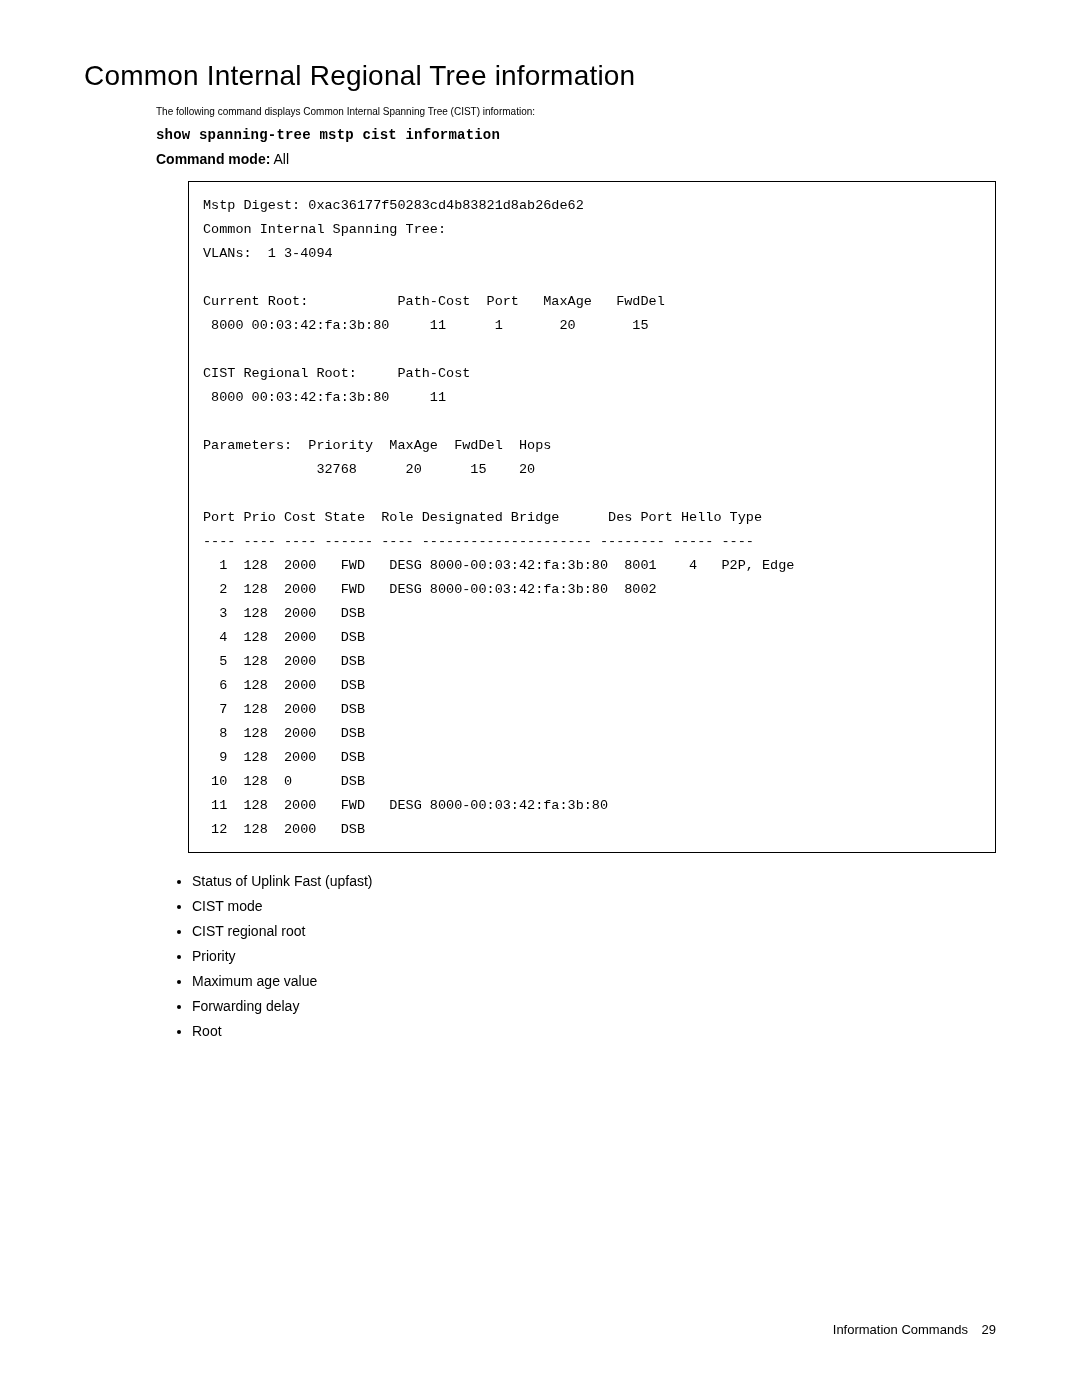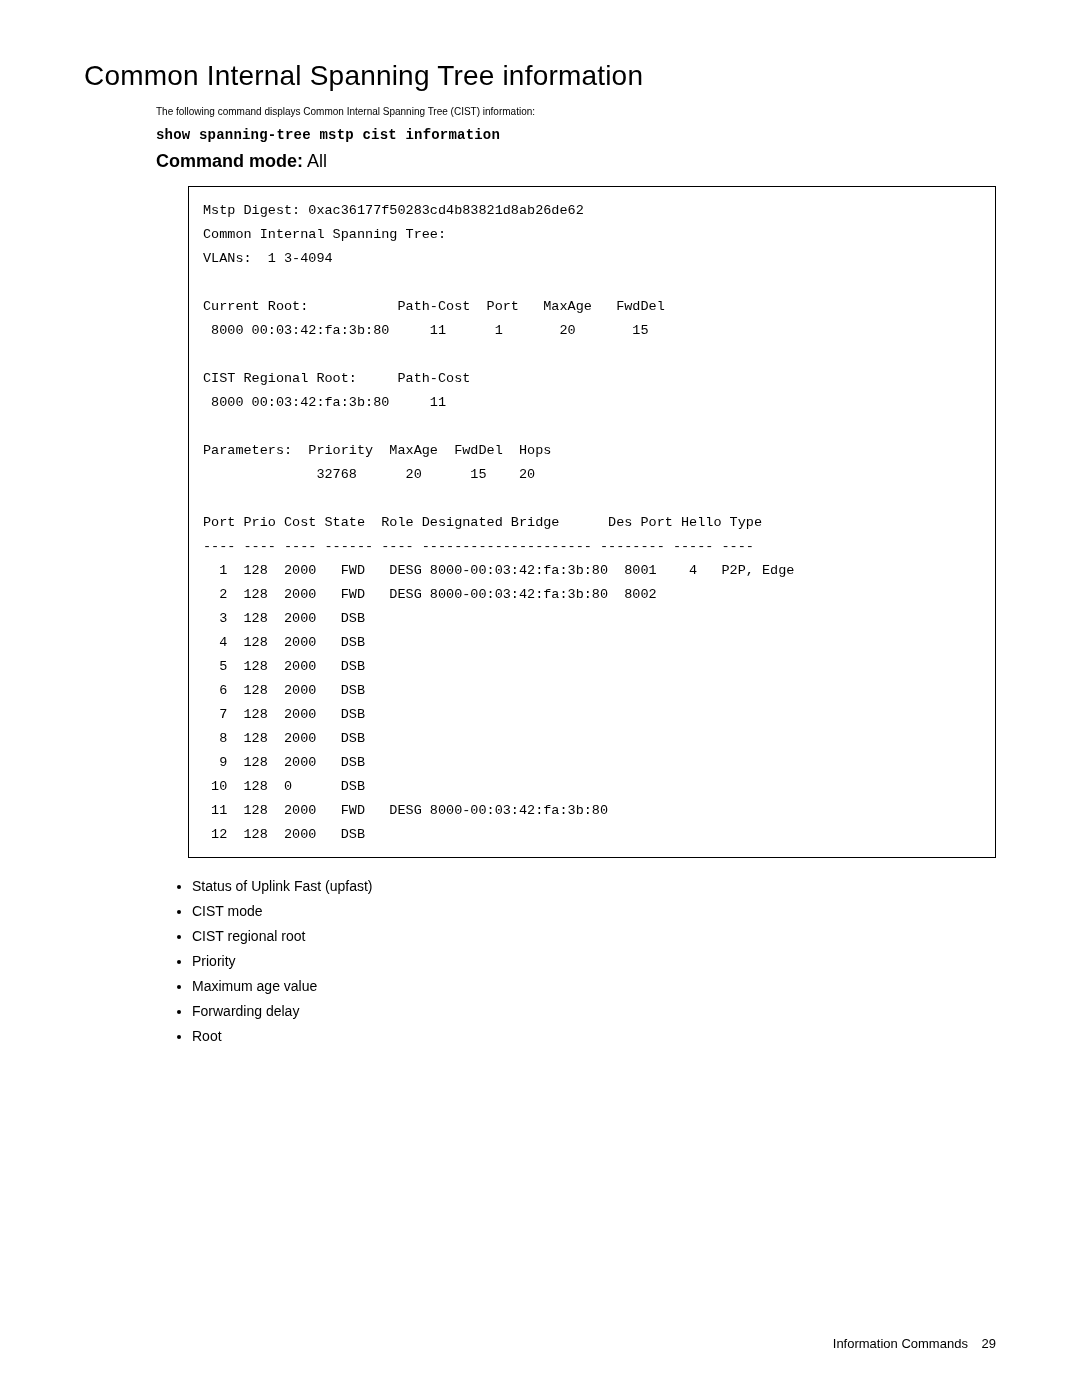--- a/index.html
+++ b/index.html
@@ -32,21 +32,21 @@
     margin: 0 0 10px 0;
   }
   p.cmd {
     font-family: "Courier New", Courier, monospace;
     font-weight: bold;
     font-size: 14px;
     margin: 0 0 8px 0;
     letter-spacing: 0.2px;
   }
   p.mode {
-    font-size: 18px;
+    font-size: 14px;
     margin: 0 0 14px 0;
   }
   p.mode .label { font-weight: bold; }
   pre.output {
     font-family: "Courier New", Courier, monospace;
     font-size: 13.5px;
     line-height: 24px;
     border: 1px solid #000;
     padding: 12px 14px 10px 14px;
     margin: 0 0 16px 32px;
@@ -62,33 +62,33 @@
     font-size: 14px;
     margin: 0 0 0 18px;
     padding-left: 18px;
   }
   ul.info-list li {
     padding: 2px 0;
     line-height: 1.5;
   }
   .footer {
     position: absolute;
-    bottom: 46px;
+    bottom: 60px;
     right: 84px;
     font-size: 13px;
   }
   .footer .sec { }
   .footer .pg { margin-left: 10px; }
 </style>
 </head>
 <body>
 
 <div class="page">
 
-  <h1 class="section-title">Common Internal Spanning Tree information</h1>
+  <h1 class="section-title">Common Internal Regional Tree information</h1>
 
   <div class="body-indent">
     <p class="intro">The following command displays Common Internal Spanning Tree (CIST) information:</p>
 
     <p class="cmd">show spanning-tree mstp cist information</p>
 
     <p class="mode">
       <span class="label">Command mode:</span><span> All</span>
     </p>
 

